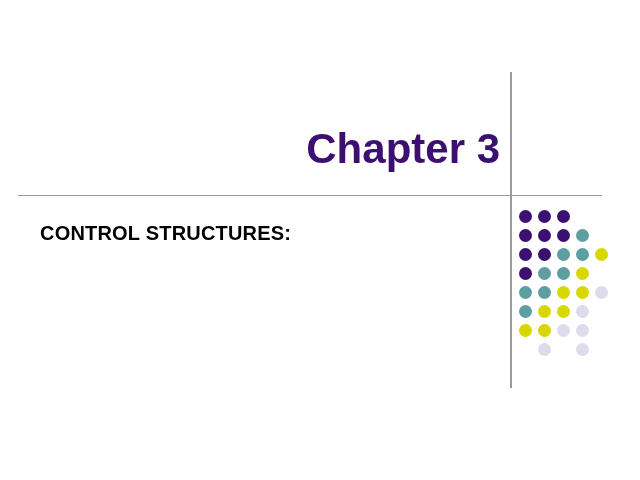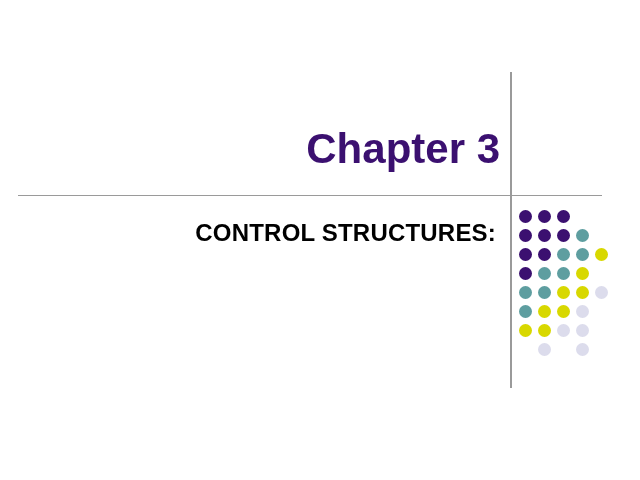--- a/index.html
+++ b/index.html
@@ -53,23 +53,23 @@
   
   #subtitle {
     position: absolute;
     left: 40px;
     top: 218px;
     width: 456px;
     color: #000000;
     font-weight: bold;
   }
   .sub-line-1 {
-    font-size: 24px;
+    font-size: 20px;
     line-height: 30px;
-    text-align: right;
+    text-align: left;
     letter-spacing: 0.2px;
     white-space: nowrap;
   }
   .sub-line-2 {
     font-size: 28px;
     line-height: 34px;
     text-align: right;
     letter-spacing: 0.2px;
     white-space: nowrap;
   }

